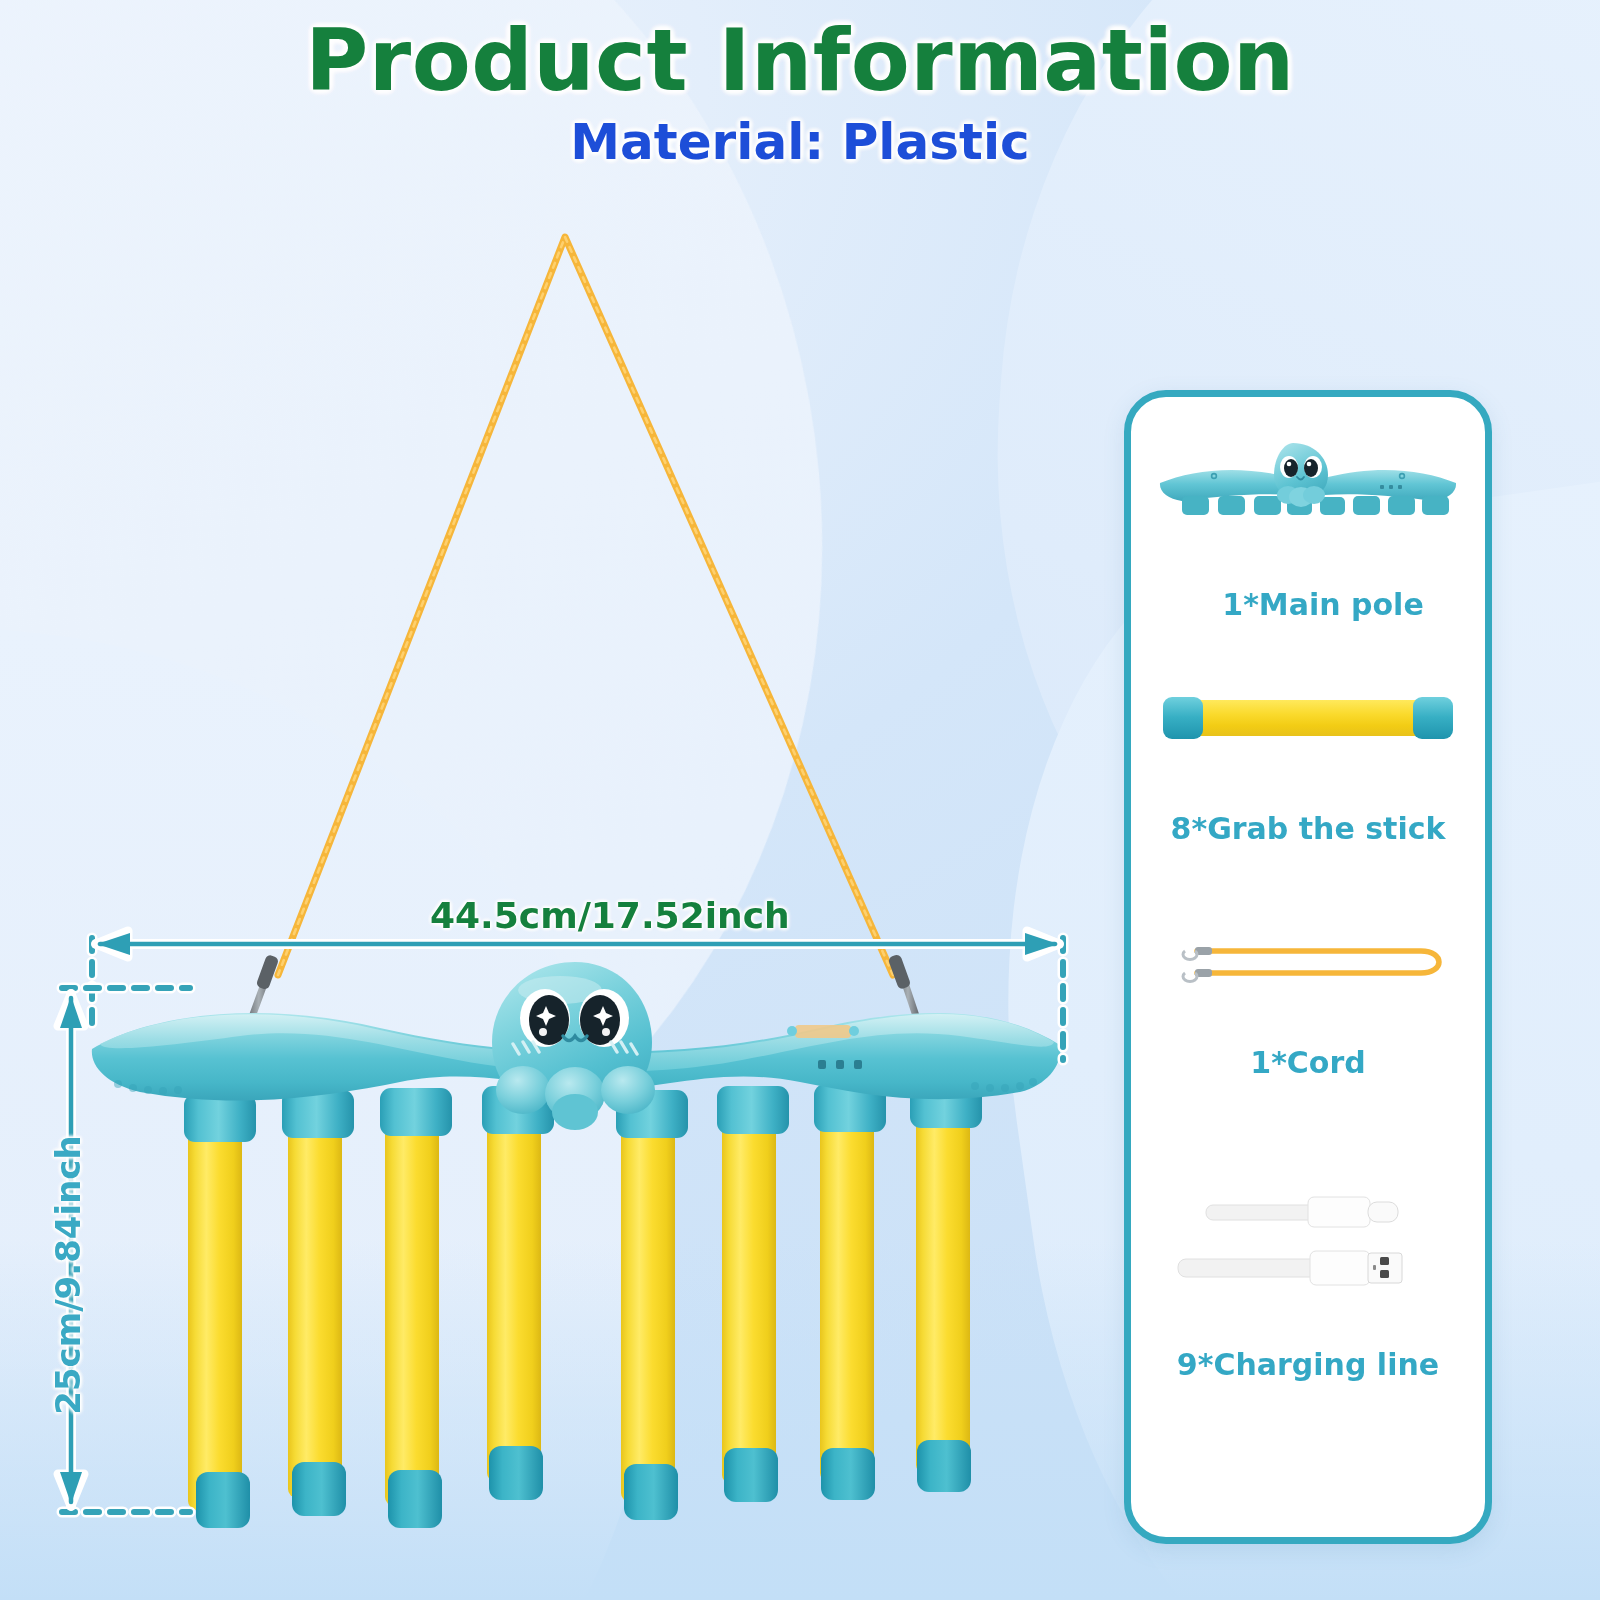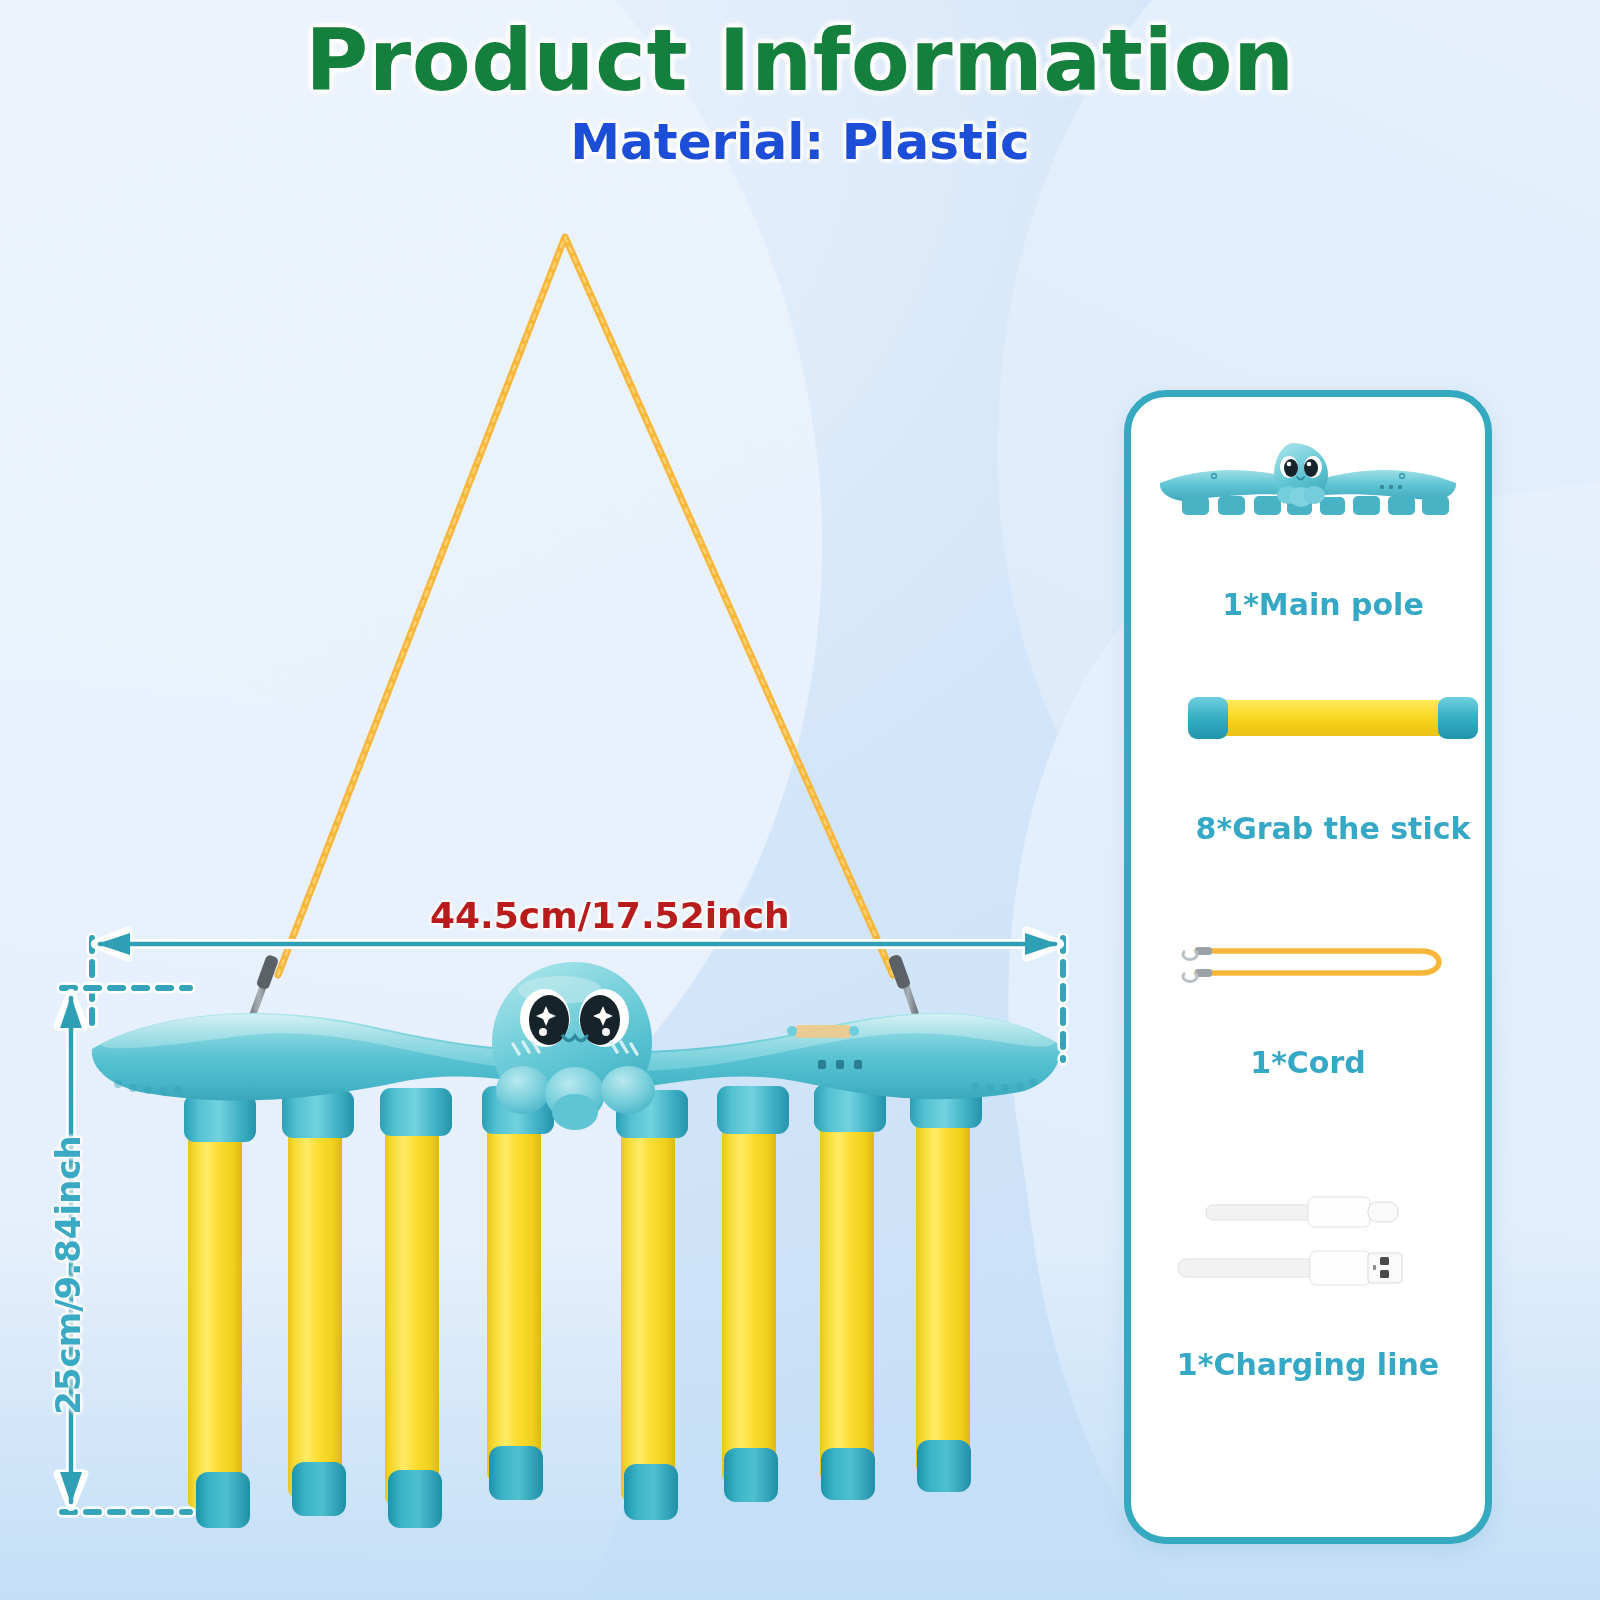--- a/index.html
+++ b/index.html
@@ -59,21 +59,21 @@
   .subtitle{
     margin-top:6px;font-size:50px;font-weight:700;color:#1d4ed8;
     text-shadow:
       0 0 6px #fff,0 0 6px #fff,0 0 6px #fff,
       2px 0 4px #fff,-2px 0 4px #fff,0 2px 4px #fff,0 -2px 4px #fff;
   }
 
   
   .dim-label-h{
     position:absolute;left:430px;top:895px;
-    font-size:36px;font-weight:700;color:#b91c1c;
+    font-size:36px;font-weight:700;color:#15803d;
     text-shadow:0 0 5px #fff,0 0 5px #fff,0 0 5px #fff,1px 1px 3px #fff,-1px -1px 3px #fff;
     white-space:nowrap;
   }
   .dim-label-v{
     position:absolute;left:-92px;top:1255px;width:320px;
     transform:rotate(-90deg);transform-origin:center center;
     text-align:center;
     font-size:34px;font-weight:700;color:#3aa9c4;
     text-shadow:0 0 5px #fff,0 0 5px #fff,0 0 5px #fff,1px 1px 3px #fff,-1px -1px 3px #fff;
     white-space:nowrap;
@@ -431,21 +431,21 @@
             <rect x="241" y="52" width="4" height="4" rx="1"></rect>
             <rect x="250" y="52" width="4" height="4" rx="1"></rect>
           </g>
           <circle cx="66" cy="43" r="2.4" fill="none" stroke="#3c9fb2" stroke-width="1.6"></circle>
           <circle cx="254" cy="43" r="2.4" fill="none" stroke="#3c9fb2" stroke-width="1.6"></circle>
         </svg>
       </div>
       <div class="panel-label" style="margin-top:62px;padding-left:30px;">1*Main pole</div>
     </div>
 
-    <div class="panel-item" style="top:300px;padding-left:25px;">
+    <div class="panel-item" style="top:300px;">
       <div class="thumb t-stick">
         <div class="body"></div>
         <div class="cap l"></div>
         <div class="cap r"></div>
       </div>
       <div class="panel-label" style="margin-top:72px;">8*Grab the stick</div>
     </div>
 
     <div class="panel-item" style="top:540px;">
       <div class="thumb t-cord">
@@ -469,17 +469,17 @@
           <rect x="210" y="25" width="30" height="20" rx="9" fill="#fafafa" stroke="#dcdcdc" stroke-width="1"></rect>
 
           <rect x="20" y="82" width="140" height="18" rx="8" fill="#f2f2f2" stroke="#e0e0e0" stroke-width="1"></rect>
           <rect x="152" y="74" width="60" height="34" rx="6" fill="#fdfdfd" stroke="#e2e2e2" stroke-width="1"></rect>
           <rect x="210" y="76" width="34" height="30" rx="3" fill="#fafafa" stroke="#d8d8d8" stroke-width="1"></rect>
           <rect x="222" y="80" width="9" height="8" rx="1.5" fill="#4a4a4a"></rect>
           <rect x="222" y="93" width="9" height="8" rx="1.5" fill="#4a4a4a"></rect>
           <rect x="215" y="88" width="3" height="5" rx="1" fill="#8a8a8a"></rect>
         </svg>
       </div>
-      <div class="panel-label" style="margin-top:50px;">1*Charging line</div>
+      <div class="panel-label" style="margin-top:50px;">9*Charging line</div>
     </div>
 
   </div>
 </div>
 
 </body></html>

